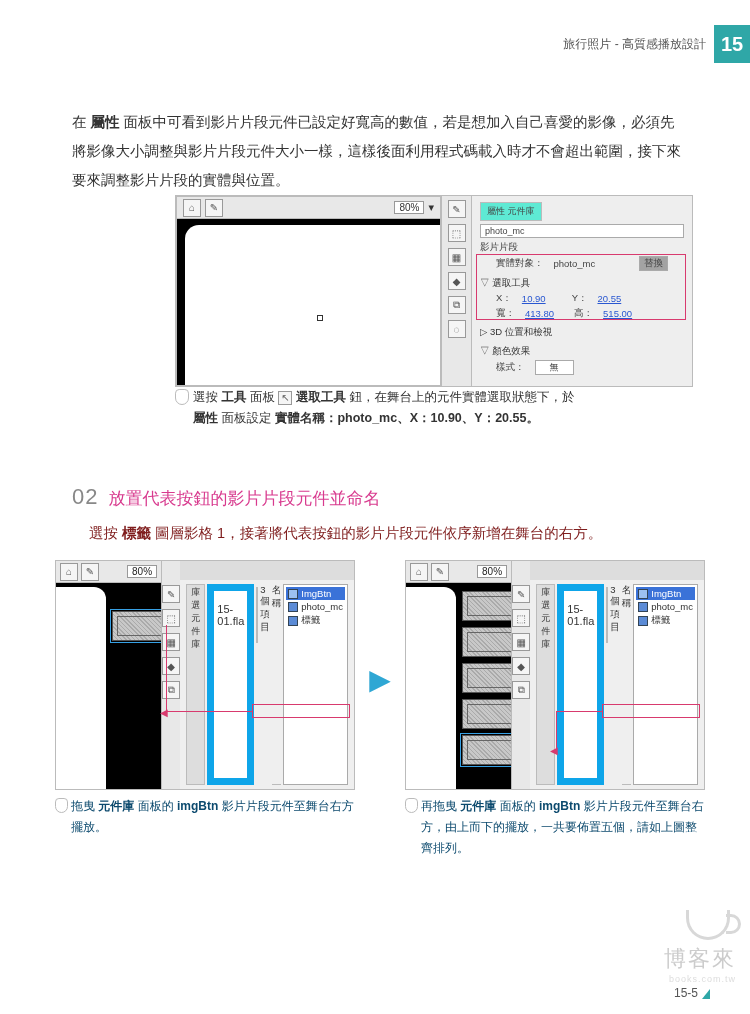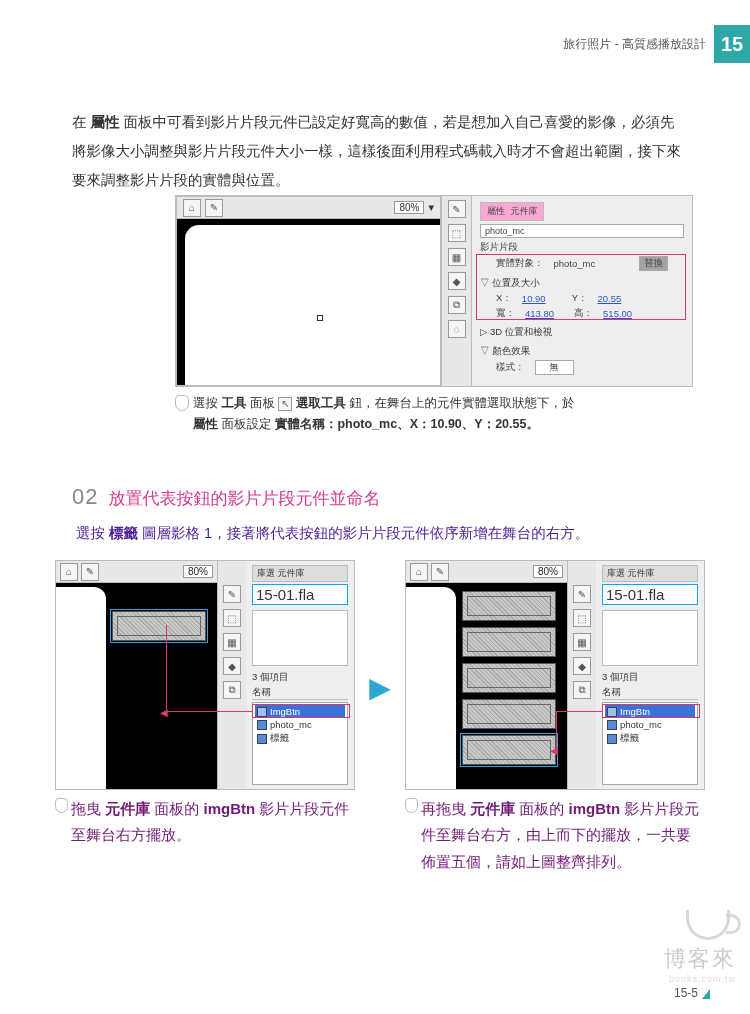--- a/index.html
+++ b/index.html
@@ -61,49 +61,49 @@
     width: 30px; background: #e8e8e8; border-left: 1px solid #bbb;
     display: flex; flex-direction: column; align-items: center; padding-top: 4px; gap: 6px;
   }
   .ticon { width: 18px; height: 18px; border: 1px solid #999; background: #f5f5f5; font-size: 10px;
     display: flex; align-items: center; justify-content: center; color: #555; }
 
   .fig1-right {
     flex: 1; background: #eee; border-left: 1px solid #bbb;
     padding: 6px 8px; font-size: 10px; color: #444; position: relative;
   }
-  .prop-tab { background: #f9a8d4; padding: 2px 6px; border: 1px solid #bbb; display: inline-block; font-size: 9px; font-family: Liberation Mono, monospace; }
+  .prop-tab { background: #5eead4; padding: 2px 6px; border: 1px solid #bbb; display: inline-block; font-size: 9px; }
   .prop-field { background: #fff; border: 1px solid #aaa; padding: 1px 4px; margin: 3px 0; font-size: 9px; }
   .prop-row { display: flex; gap: 10px; margin: 2px 16px; font-size: 9.5px; align-items: center;}
   .prop-row .v { color: #2957d1; text-decoration: underline; }
   .red-box-outer {
     position: absolute; left: 4px; top: 58px; right: 6px; height: 66px;
     border: 1px solid #d83a6e;
   }
   .sub-head { font-size: 9.5px; margin-top: 6px; color: #333;}
   .sub-sel { display:inline-block; background:#fff; border:1px solid #aaa; padding:0 14px; font-size:9px;}
 
   .cap {
-    margin-top: 6px; font-size: 12.5px; line-height: 1.7; color: #333;
+    font-size: 12.5px; line-height: 1.7; color: #333;
     padding-left: 18px; position: relative;
   }
   .cap::before {
     content: ""; position: absolute; left: 0; top: 2px; width: 12px; height: 14px;
     border: 1px solid #bbb; border-radius: 6px 6px 10px 10px;
   }
 
   
   .step-head {
     position: absolute; left: 72px; top: 484px;
   }
   .step-num { font-size: 22px; color: #888; letter-spacing: 1px; margin-right: 6px;}
   .step-title { font-size: 17px; color: #d83a8e; }
   .step-desc {
-    position: absolute; left: 76px; top: 520px; width: 610px;
-    font-size: 14.5px; line-height: 1.9; color: #4c1d95;
+    position: absolute; left: 89px; top: 520px; width: 610px;
+    font-size: 14.5px; line-height: 1.9; color: #7f1d1d;
   }
 
   
   .fig-row {
     position: absolute; left: 55px; top: 560px; width: 650px;
     display: flex; align-items: flex-start; justify-content: space-between;
   }
   .fig-col { width: 300px; }
   .arrow-between {
     width: 30px; align-self: center; margin-top: -60px;
@@ -133,38 +133,38 @@
   }
   .btn-slot .inner { position:absolute; inset:4px; border:1px solid #666; }
   .btn-slot.sel { outline: 1px solid #37a0e4; outline-offset: 1px; }
 
   .shot2-mid {
     width: 28px; background: #e8e8e8; display:flex; flex-direction:column;
     align-items:center; padding-top:24px; gap:6px;
   }
   .shot2-right {
     flex:1; background:#efefef; padding:4px 6px; font-size:9.5px; color:#333;
-    display:flex; flex-direction:column; gap:2px;
+    display:flex; flex-direction:row; gap:2px;margin-top:19px;
   }
   .lib-tab { background:#ddd; border:1px solid #bbb; padding:1px 4px; display:inline-block; font-size:9px;}
-  .lib-file { background:#fff; border:1px solid #0ea5e9; padding:1px 3px; font-size:15px;}
+  .lib-file { background:#fff; border:7px solid #0ea5e9; padding:12px 3px; font-size:11px;}
   .lib-preview { height:56px; background:#fff; border:1px solid #bbb; margin:3px 0;}
   .lib-list { background:#fff; border:1px solid #aaa; flex:1; padding:2px;}
   .lib-item { display:flex; align-items:center; gap:3px; padding:1px 2px; font-size:9.5px;}
   .lib-item .ic { width:10px; height:10px; background:#5b8bd6; border:1px solid #345; }
   .lib-item.sel { background:#3a72d8; color:#fff; }
   .lib-item.sel .ic { background:#9cc0f0; }
   .pink-arrow-line {
     position:absolute; border-top:1px solid #d83a6e; height:0;
   }
   .pink-box-lib {
     position:absolute; border:1px solid #d83a6e;
   }
 
-  .cap2 { margin-top: 6px; font-size: 15px; line-height: 1.75; color:#701a75;
+  .cap2 { margin-top: 6px; font-size: 12px; line-height: 1.75; color:#0c4a6e;
     padding-left: 16px; position: relative;}
   .cap2::before {
     content:""; position:absolute; left:0; top:2px; width:11px; height:13px;
     border:1px solid #bbb; border-radius:6px 6px 10px 10px;
   }
 
   .footer {
     position:absolute; right: 40px; bottom: 14px; font-size: 12px; color:#555;
     display:flex; align-items:flex-end; gap:4px;
   }
@@ -222,21 +222,21 @@
     <div class="fig1-right">
       <div class="prop-tab">屬性  元件庫</div>
       <div class="prop-field">photo_mc</div>
       <div style="font-size:9.5px;margin:2px 0;">影片片段</div>
       <div class="prop-row">
         <span>實體對象：</span>
         <span>photo_mc</span>
         <span style="margin-left:auto;border:1px solid #aaa;padding:0 4px;background:#a3a3a3;">替換</span>
       </div>
       <div class="red-box-outer"></div>
-      <div class="sub-head">▽ 位置及大小</div>
+      <div class="sub-head">▽ 選取工具</div>
       <div class="prop-row">
         <span>X：</span>
           <span class="v">10.90</span>
         <span style="margin-left:16px">Y：</span>
           <span class="v">20.55</span>
       </div>
       <div class="prop-row">
         <span>寬：</span>
           <span class="v">413.80</span>
         <span style="margin-left:10px">高：</span>

